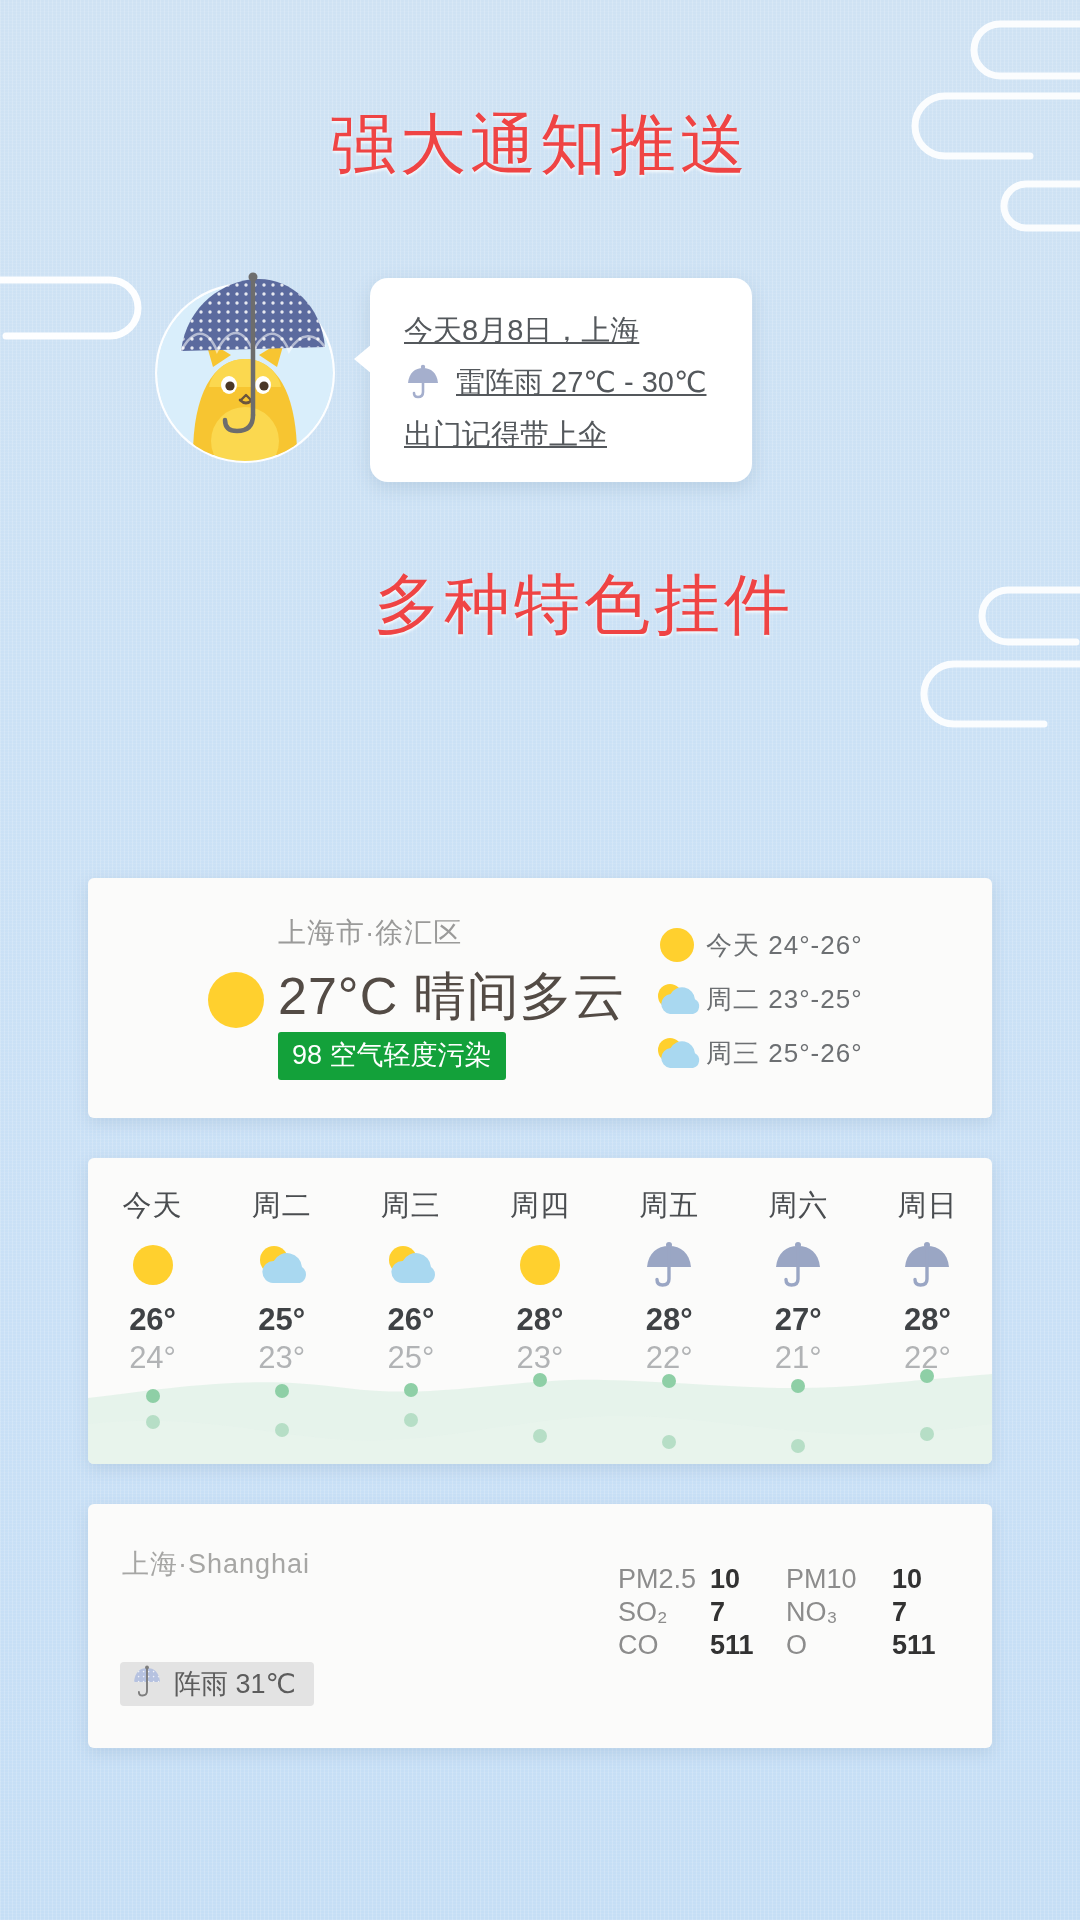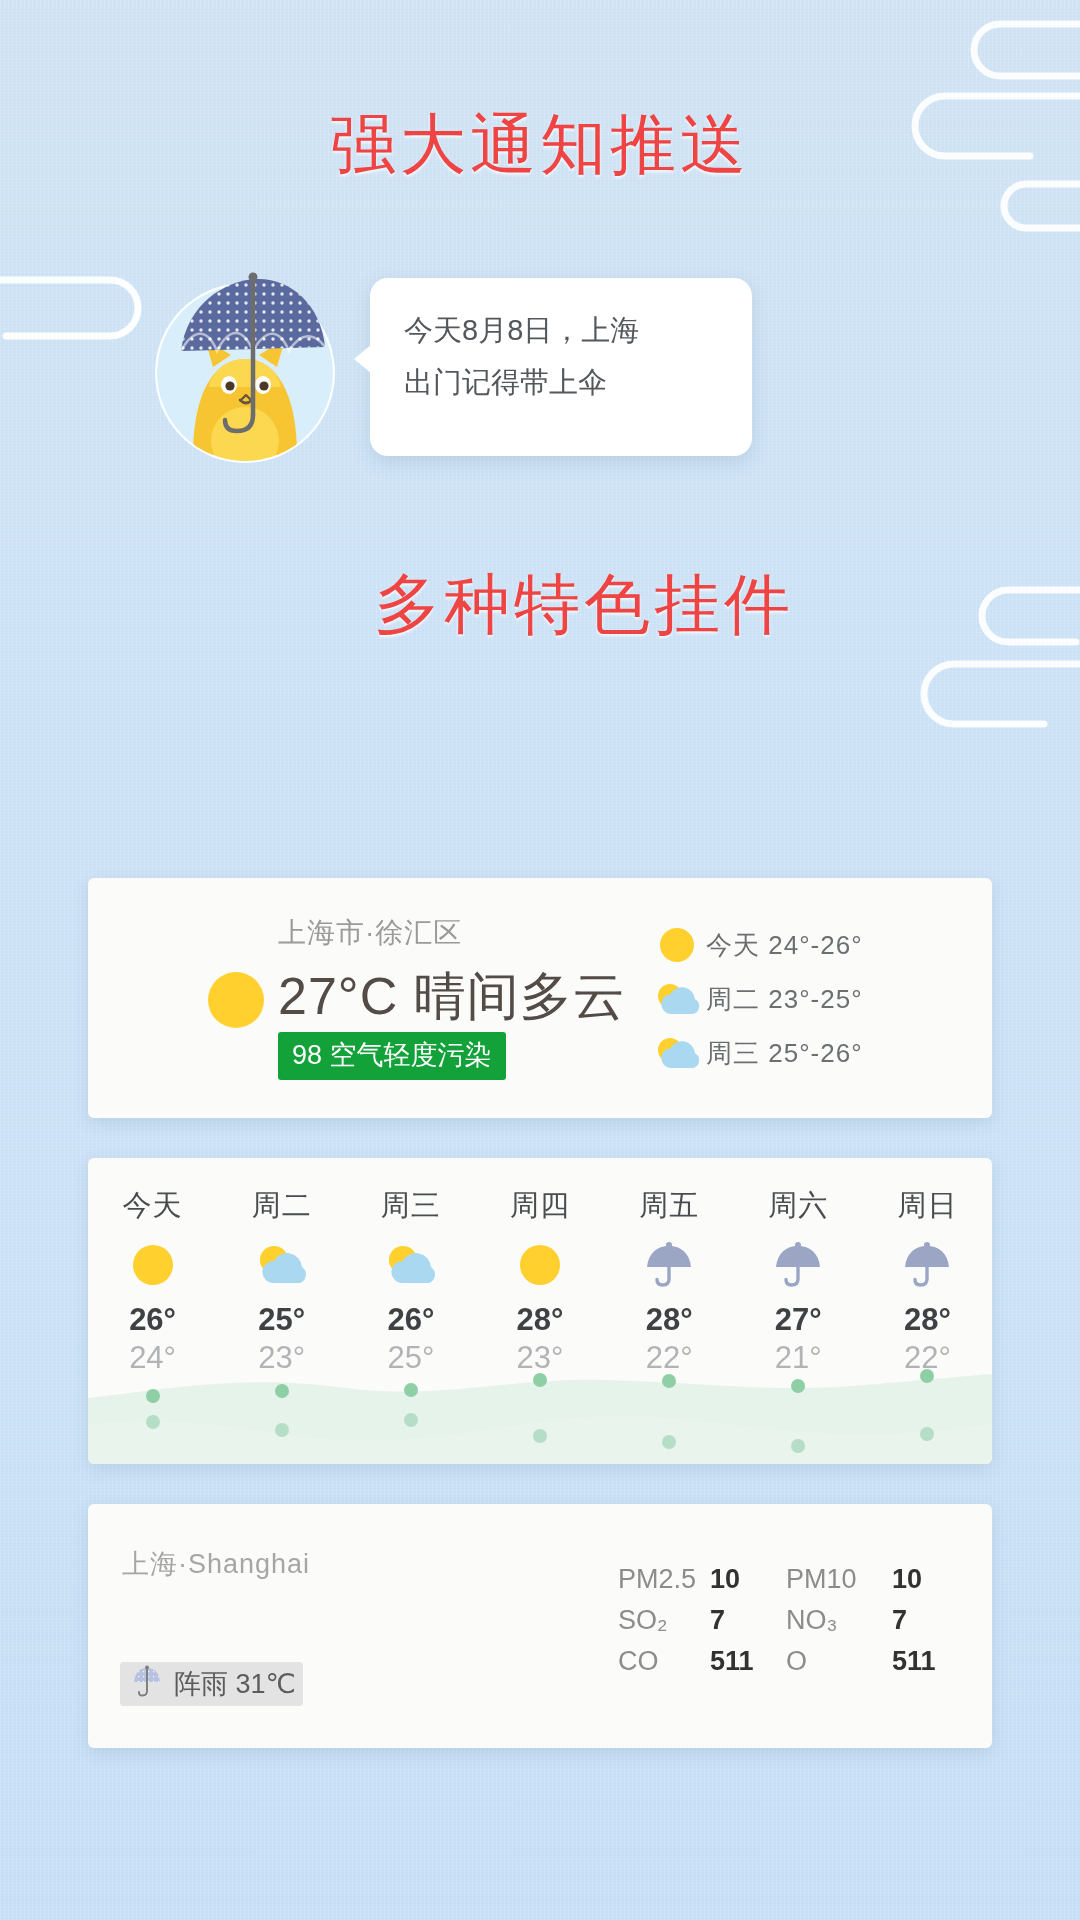--- a/index.html
+++ b/index.html
@@ -54,21 +54,21 @@
     position: absolute; left: -16px; top: 66px;
     border-top: 15px solid transparent;
     border-bottom: 15px solid transparent;
     border-right: 18px solid #ffffff;
   }
   .bubble-line {
     color: #54585c;
     font-size: 29px;
     line-height: 52px;
     white-space: nowrap;
-    display: flex; align-items: center;
+    display: flex; align-items: center; text-decoration: underline;
   }
   .bubble-line .umb-ico { margin-right: 14px; display:inline-flex; }
 
   
   .card {
     position: absolute;
     background: #fbfbfa;
     border-radius: 6px;
     box-shadow: 0 5px 16px rgba(110,140,170,0.20);
     overflow: hidden;
@@ -116,30 +116,30 @@
   .wk-lo { font-size: 31px; color: #b1b3b5; margin-top: 2px; }
   .week-wave { position: absolute; left: 0; bottom: 0; width: 100%; height: 110px; }
 
   
   .air-left { position: absolute; left: 0; top: 0; width: 520px; height: 100%; }
   .air-city { position: absolute; left: 34px; top: 42px; font-size: 27px; color: #a6a6a4; letter-spacing: 1px;}
   .air-title { position: absolute; left: 30px; top: 84px; font-size: 48px; color: #524a44; letter-spacing: 2px; white-space: nowrap;}
   .air-chip {
     position: absolute; left: 32px; top: 158px;
     background: #e3e3e3; border-radius: 4px;
-    height: 44px; padding: 0 7px 0 12px;
+    height: 44px; padding: 0 18px 0 12px;
     display: flex; align-items: center;
   }
   .air-chip .chip-text { font-size: 27px; color: #5c5c5c; margin-left: 12px; white-space: nowrap; }
 
   .air-table {
     position: absolute; left: 530px; top: 60px;
     display: grid;
     grid-template-columns: 92px 76px 106px 76px;
-    row-gap: 10px;
+    row-gap: 2px;
     font-size: 27px;
   }
   .at-k { color: #8c8c8c; }
   .at-v { color: #323232; font-weight: bold; text-align: left; }
   .at-v.right-col { text-align: left; }
 </style>
 </head>
 <body>
 
 <div class="texture"></div>
@@ -206,20 +206,30 @@
         <path d="M118 26 L118 160" stroke="#6d6d6d" stroke-width="4.5" stroke-linecap="round" fill="none"></path>
         <path d="M118 160 q0 16 -16 16 q-12 0 -12 -11" stroke="#6d6d6d" stroke-width="4.5" fill="none" stroke-linecap="round"></path>
         <circle cx="118" cy="22" r="4.5" fill="#6d6d6d"></circle>
       </g>
     </svg>
   </div>
 
   <div class="bubble">
     <div class="bubble-line">
       <span>今天8月8日，上海</span>
+    </div>
+    <div class="bubble-line">
+      <span class="umb-ico">
+        <svg width="38" height="38" viewBox="0 0 38 38">
+          <path d="M4 20 C5 10 11 5 19 5 C27 5 33 10 34 20 Z" fill="#a5afcd"></path>
+          <path d="M19 5 L19 29 q0 5 -5 5 q-4 0 -4 -4" stroke="#a5afcd" stroke-width="2.6" fill="none" stroke-linecap="round"></path>
+          <circle cx="19" cy="4" r="2.2" fill="#a5afcd"></circle>
+        </svg>
+      </span>
+      <span>雷阵雨 27℃ - 30℃</span>
     </div>
     <div class="bubble-line">
       <span>出门记得带上伞</span>
     </div>
   </div>
 </div>
 
 <div class="heading" id="heading-2">多种特色挂件</div>
 
 <div class="card" id="card-current">

